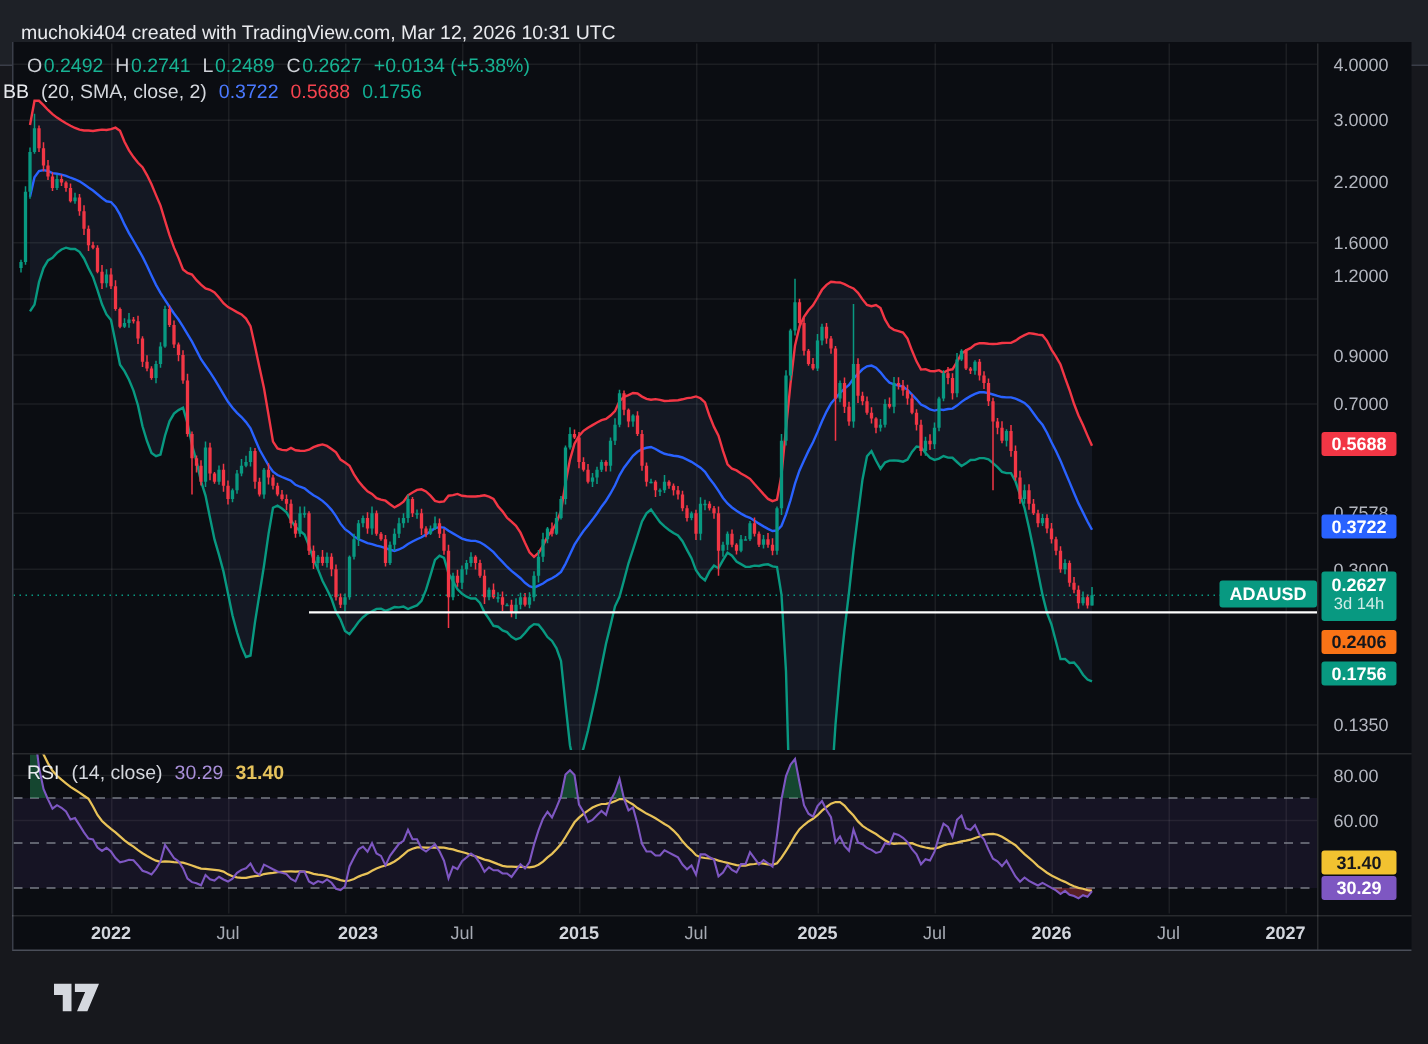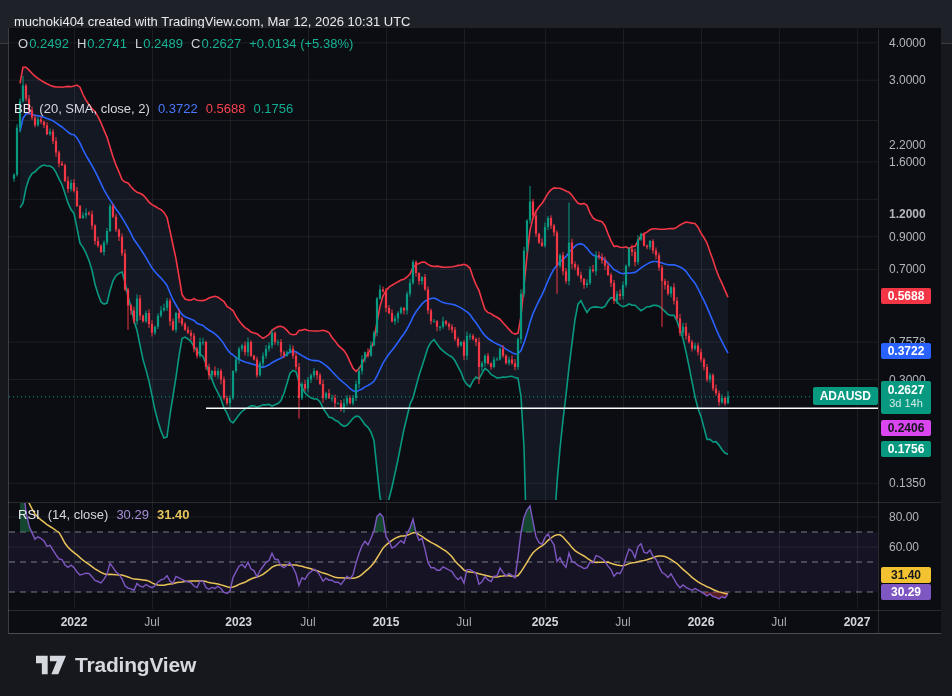--- a/index.html
+++ b/index.html
@@ -7,21 +7,21 @@
         font-family:"Liberation Sans",sans-serif;overflow:hidden;
         -webkit-font-smoothing:antialiased;user-select:none;}
   .topbar{position:absolute;left:0;top:0;width:952px;height:44px;background:#1e2127;
           border-bottom:1px solid #3a3e49;box-sizing:border-box;display:flex;align-items:center;
           padding-left:14px;color:#e9eaee;font-size:13px;font-weight:500;}
   .widget{position:absolute;left:8px;top:28px;width:933px;height:606px;background:#0b0d12;
           border-left:1px solid #3a3e49;border-bottom:1px solid #4a4e59;box-sizing:border-box;}
   #chart-svg{position:absolute;left:0;top:0;width:952px;height:634px;cursor:crosshair;}
   .legend{position:absolute;display:flex;align-items:center;gap:8px;font-size:13px;white-space:nowrap;z-index:5;}
   #legend-main{left:18px;top:36px;}
-  #legend-bb{left:14px;top:53px;margin-top:48px;}
+  #legend-bb{left:2px;top:53px;}
   #legend-rsi{left:18px;top:507px;}
   .lt{color:#e8eaee;}
   .lp{color:#d4d7dd;}
   .lk{color:#cdd0d6;}
   .pair{display:inline-flex;gap:1px;}
   .lv{color:#17b293;font-weight:500;}
   .lv.blue{color:#4a79ff;}
   .lv.red{color:#f5434f;}
   .lv.teal{color:#10ad92;}
   .lv.purple{color:#a98fd9;}
@@ -154,23 +154,23 @@
     <span class="lp">(14, close)</span>
     <span class="lv purple">30.29</span>
     <span class="lv yellow">31.40</span>
   </div>
 
   <div class="axis-zone" id="price-axis"></div>
   <div class="axis-zone" id="time-axis"></div>
   <div id="overlay">
       <div class="plabel" style="top: 35.7817px;">4.0000</div>
       <div class="plabel" style="top: 73.1804px;">3.0000</div>
-      <div class="plabel" style="top: 113.501px; margin-top: 24px;">2.2000</div>
+      <div class="plabel" style="top: 113.501px;">2.2000</div>
       <div class="plabel" style="top: 154.9px;">1.6000</div>
-      <div class="plabel" style="top: 207px; font-weight: bold;">1.2000</div>
+      <div class="plabel" style="top: 177px;">1.2000</div>
       <div class="plabel" style="top: 229.697px;">0.9000</div>
       <div class="plabel" style="top: 262.368px;">0.7000</div>
       <div class="plabel" style="top: 335.118px;">0.7578</div>
       <div class="plabel" style="top: 372.516px;">0.3000</div>
       <div class="plabel" style="top: 476.322px;">0.1350</div>
       <div class="plabel" style="top: 510px;">80.00</div>
       <div class="plabel" style="top: 540px;">60.00</div>
       <div class="tlabel major" style="left: 52px;">2022</div>
       <div class="tlabel" style="left: 130px;">Jul</div>
       <div class="tlabel major" style="left: 208px; text-align: right;">2023</div>
@@ -179,29 +179,28 @@
       <div class="tlabel" style="left: 442px;">Jul</div>
       <div class="tlabel major" style="left: 523px;">2025</div>
       <div class="tlabel" style="left: 601px;">Jul</div>
       <div class="tlabel major" style="left: 679px;">2026</div>
       <div class="tlabel" style="left: 757px;">Jul</div>
       <div class="tlabel major" style="left: 835px;">2027</div>
       <div class="badge" style="background: rgb(242, 54, 69); color: rgb(255, 255, 255); top: 288.349px;">0.5688</div>
       <div class="badge" style="background: rgb(41, 98, 255); color: rgb(255, 255, 255); top: 343.482px;">0.3722</div>
       <div class="badge two" style="background: rgb(8, 153, 129); color: rgb(255, 255, 255); top: 380.777px;"><span>0.2627</span><span class="sub">3d 14h</span></div>
       <div class="symtag" style="top: 386.777px;">ADAUSD</div>
-      <div class="badge" style="background: #d946ef; color: rgb(20, 22, 28); top: 420.201px;">0.2406</div>
+      <div class="badge" style="background: #f97316; color: rgb(20, 22, 28); top: 420.201px;">0.2406</div>
       <div class="badge" style="background: rgb(8, 153, 129); color: rgb(255, 255, 255); top: 441.141px;">0.1756</div>
       <div class="badge" style="background: rgb(242, 194, 48); color: rgb(23, 24, 28); top: 567px;">31.40</div>
       <div class="badge" style="background: rgb(126, 87, 194); color: rgb(255, 255, 255); top: 584px;">30.29</div>
     </div>
 
   <div class="bottombar">
     <span class="logo-wrap">
       <svg width="30" height="24" viewBox="0 0 36 26">
         <path d="M14 24H7V11H0V2h14v22z" fill="#d5d8df"></path>
         <path d="M36 2l-9.3 22h-8.3l6.5-15.4h-8.2V2H36z" fill="#d5d8df"></path>
       </svg>
-      <span class="logo-text">TradingView</span>
     </span>
   </div>
 
 </div>
 
 </body></html>

